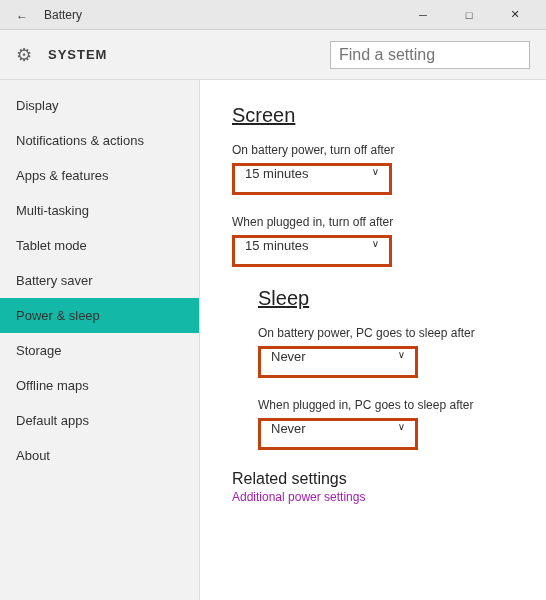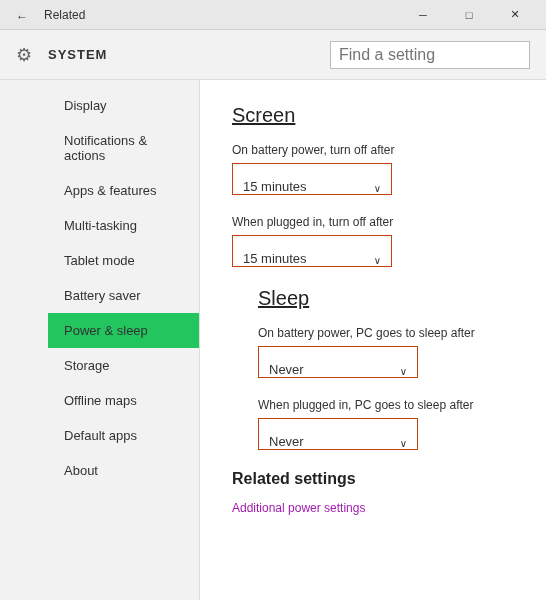--- a/index.html
+++ b/index.html
@@ -120,31 +120,30 @@
       height: calc(600px - 30px - 50px);
     }
 
     
     .sidebar {
       width: 200px;
       background: #f2f2f2;
       border-right: 1px solid #ddd;
       padding-top: 8px;
       overflow-y: auto;
-      padding-left: 48px;
     }
     .sidebar-item {
       padding: 10px 16px;
       cursor: pointer;
       font-size: 13px;
       color: #333;
       display: block;
     }
     .sidebar-item.active {
-      background: #22c55e;
+      background: #14b8a6;
       font-weight: 400;
     }
 
     
     .content {
       flex: 1;
       background: white;
       padding: 24px 32px;
       overflow-y: auto;
     }
@@ -162,60 +161,60 @@
       color: #333;
       margin-bottom: 6px;
     }
 
     .dropdown-container {
       margin-bottom: 20px;
     }
 
     .dropdown {
       display: flex;
-      align-items: flex-end;
-      border: 1px solid #c2410c;
+      align-items: flex-start;
+      border: 3px solid #c2410c;
       background: white;
       height: 32px;
       width: 160px;
       padding: 0 10px;
       cursor: pointer;
       justify-content: space-between;
     }
     .dropdown-value {
       font-size: 13px;
       color: #333;
     }
     .dropdown-arrow {
       font-size: 10px;
       color: #333;
     }
 
     .related-settings-title {
       font-size: 16px;
-      font-weight: 700;
+      font-weight: 400;
       color: #222;
-      margin-bottom: 11px;
+      margin-bottom: 0;
     }
 
     .related-link {
       font-size: 12px;
       color: #a21caf;
       cursor: pointer;
     }
   </style>
 </head>
 <body>
 
 <div class="title-bar">
   <div class="title-bar-left">
     <button class="back-btn">
       <span>←</span>
     </button>
-    <span class="title-bar-title">Related</span>
+    <span class="title-bar-title">Battery</span>
   </div>
   <div class="title-bar-controls">
     <button class="title-btn">
       <span>─</span>
     </button>
     <button class="title-btn">
       <span>□</span>
     </button>
     <button class="title-btn close">
       <span>✕</span>

